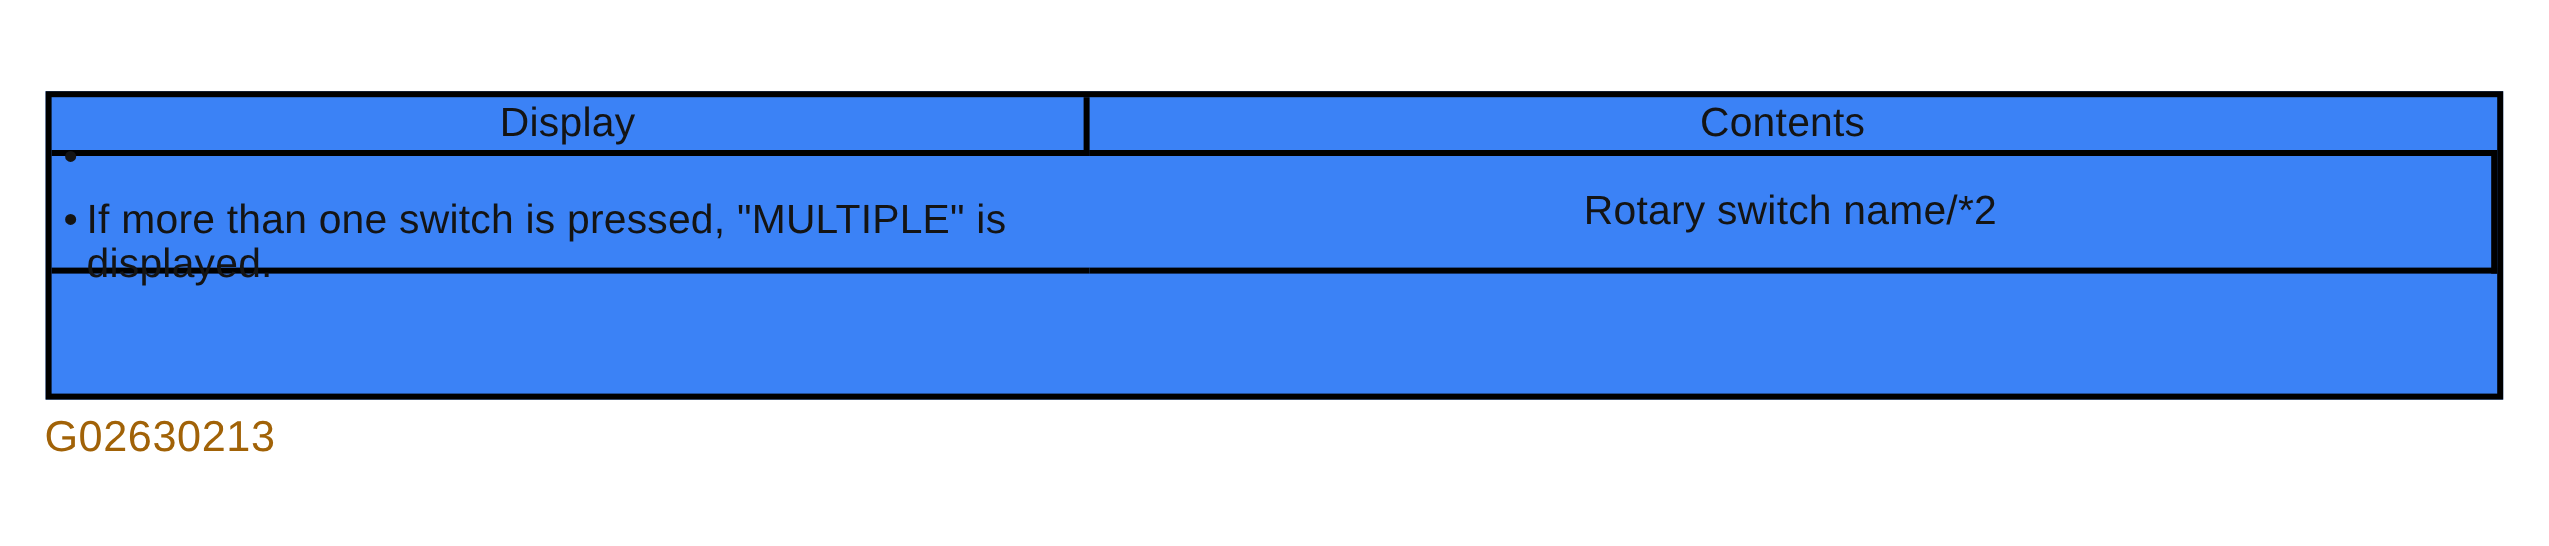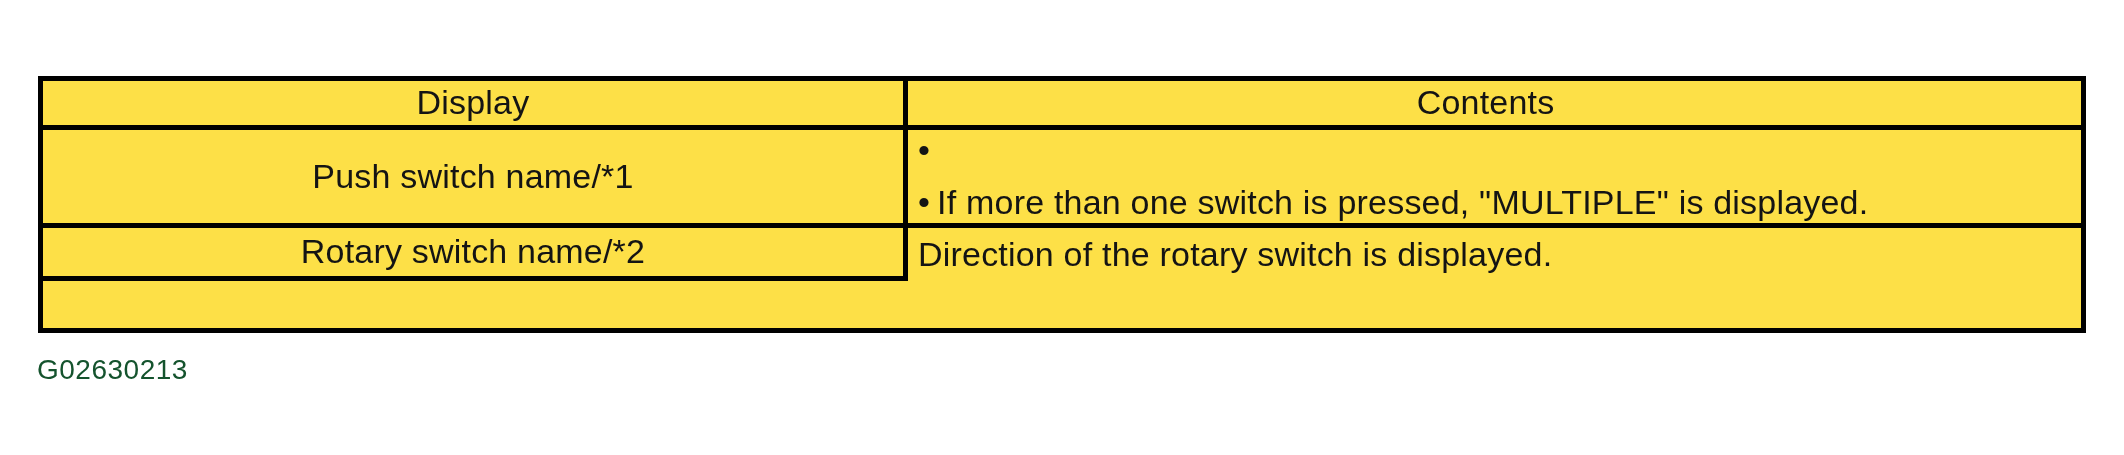--- a/index.html
+++ b/index.html
@@ -23,21 +23,21 @@
     position: absolute;
     left: 38px;
     top: 76px;
     width: 2048px;
     height: 257px;
     box-sizing: border-box;
     border: 5px solid #000000;
     display: grid;
     grid-template-columns: 865px 1fr;
     grid-template-rows: 49px 98px 53px 1fr;
-    background: #fde047;
+    background: #3b82f6;
   }
   .cell {
     box-sizing: border-box;
     display: flex;
     align-items: center;
     font-size: 34px;
     line-height: 1.1;
     letter-spacing: 0.2px;
   }
   .cell.col1 {
@@ -69,48 +69,46 @@
     align-items: baseline;
   }
   .bullet {
     flex: 0 0 auto;
     margin-right: 7px;
     font-size: 34px;
   }
   .figure-id {
     position: absolute;
     left: 37px;
-    top: 354px;
-    font-size: 28px;
+    top: 343px;
+    font-size: 36px;
     letter-spacing: 0.5px;
-    color: #14532d;
+    color: #a16207;
   }
 </style>
 </head>
 <body>
 
 <div class="page">
 
   <div class="doc-table">
 
     <div class="cell col1 head bb">Display</div>
     <div class="cell col2 head bb">Contents</div>
 
-    <div class="cell col1 bb">Push switch name/*1</div>
     <div class="cell col2 bb bullets">
       <div class="bullet-line">
         <span class="bullet">•</span>
       </div>
       <div class="bullet-line">
         <span class="bullet">•</span>
         <span>If more than one switch is pressed, "MULTIPLE" is displayed.</span>
       </div>
     </div>
 
     <div class="cell col1 bb">Rotary switch name/*2</div>
 
-    <div class="cell col2">Direction of the rotary switch is displayed.</div>
 
   </div>
 
   <div class="figure-id">G02630213</div>
 
 </div>
 
 </body></html>

